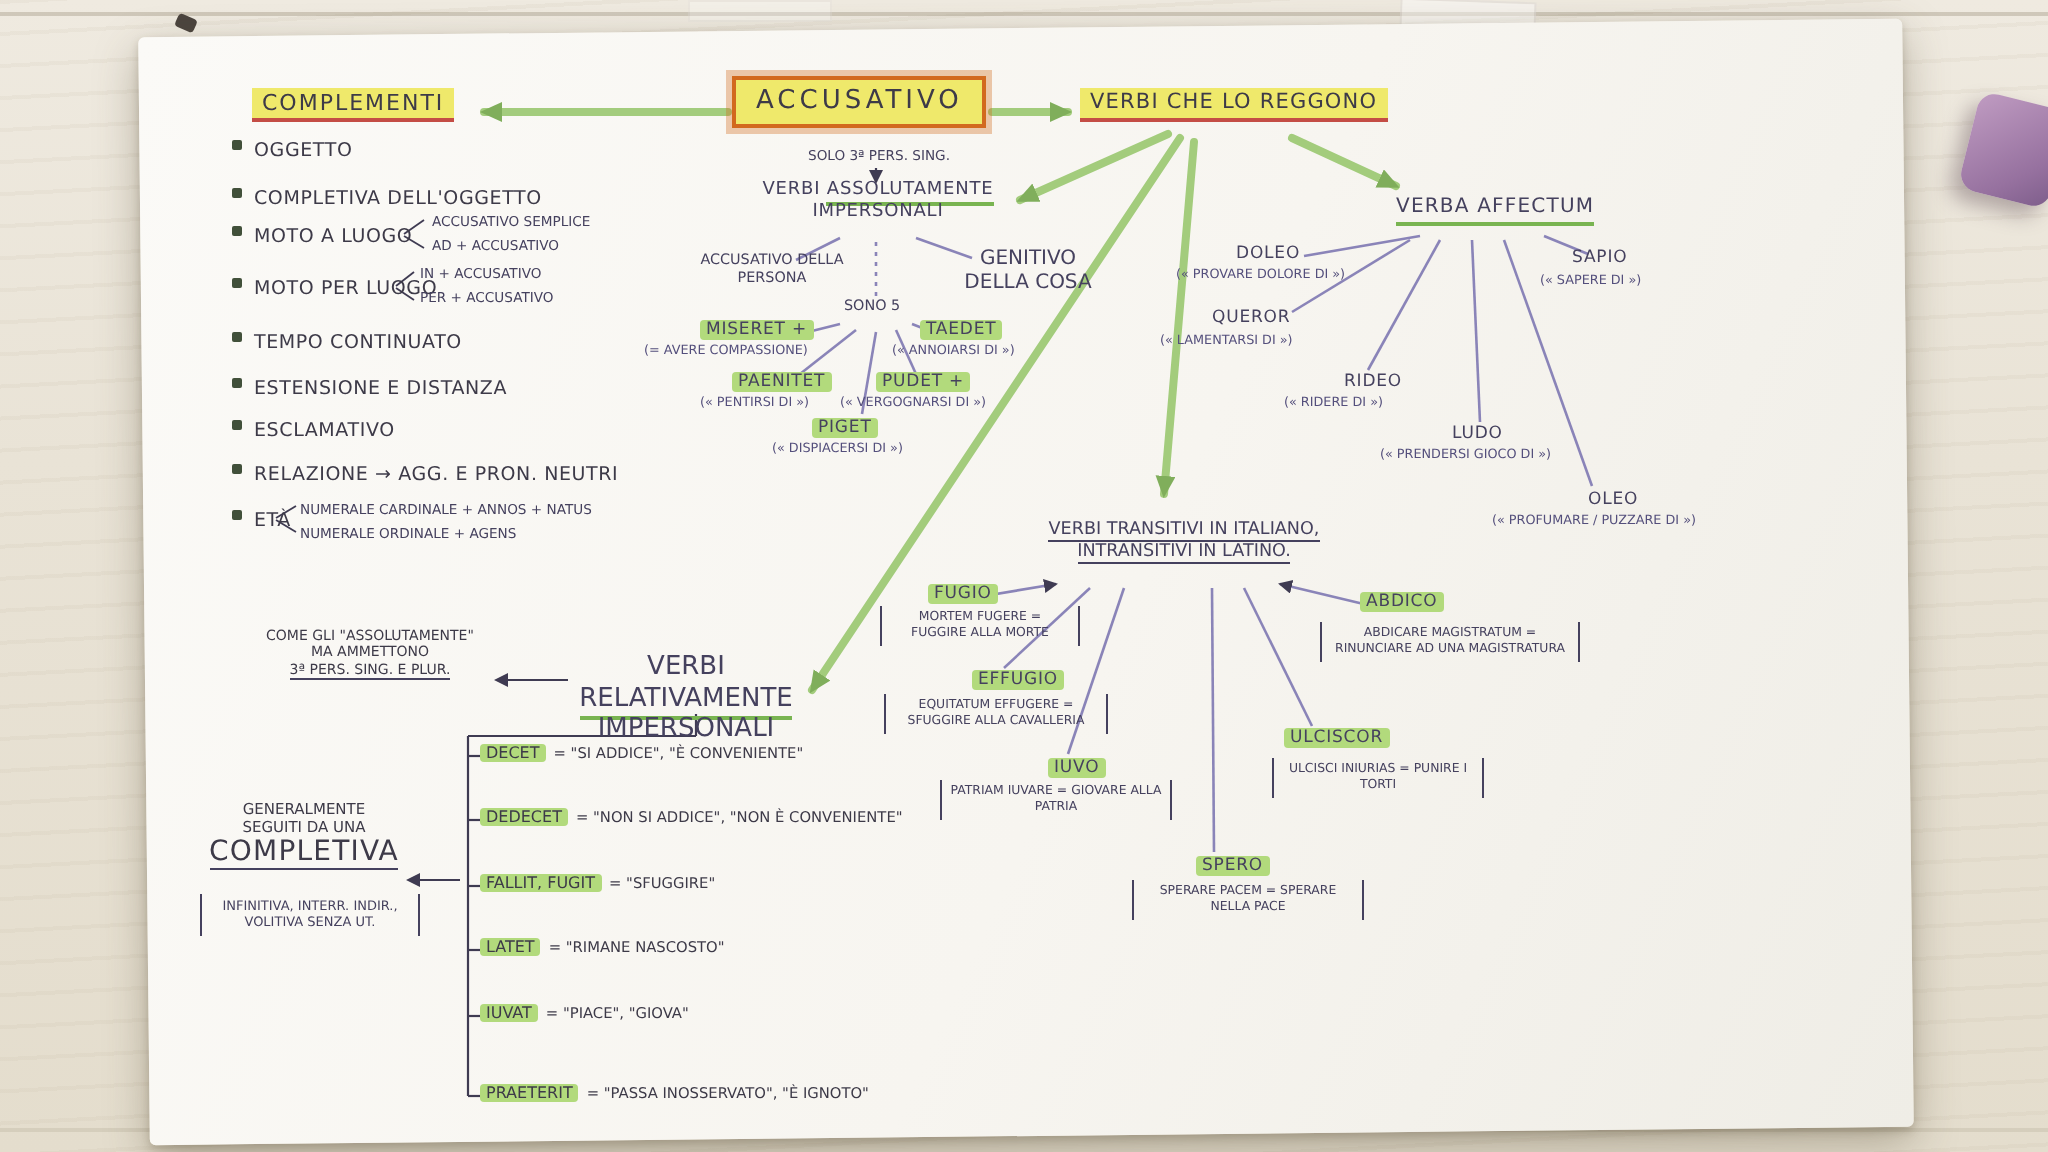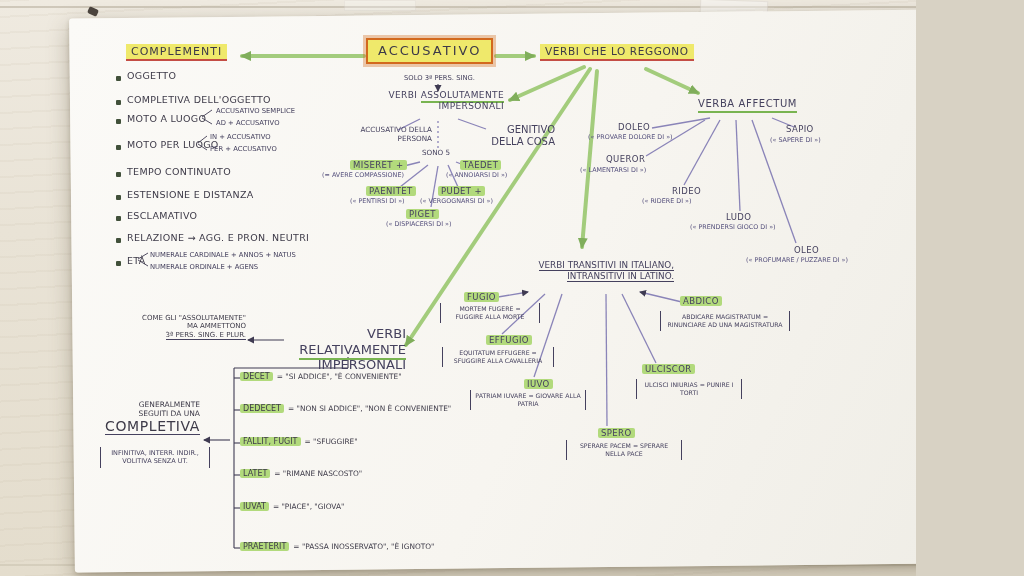--- a/index.html
+++ b/index.html
@@ -1,42 +1,42 @@
 <!DOCTYPE html>
 <html><head>
 <meta charset="utf-8">
 <style>
   html,body{margin:0;padding:0;background:#d8d2c4;}
-  #stage{position:relative;width:916px;height:576px;overflow:hidden;
+  #stage{position:relative;width:1024px;height:576px;overflow:hidden;
          font-family:"DejaVu Sans",sans-serif;background:linear-gradient(180deg,#efeae0 0%,#e9e3d6 40%,#e4ddcd 100%);}
   .grain{position:absolute;inset:0;background:repeating-linear-gradient(177deg,rgba(185,173,150,.10) 0 2px,transparent 2px 16px);}
   .plank{position:absolute;left:0;width:100%;height:2px;background:rgba(150,138,115,.35);}
   .paper{position:absolute;left:72px;top:14px;width:882px;height:554px;background:
          linear-gradient(115deg,#fbfaf7 0%,#f7f5f0 55%,#efede6 100%);
          transform:rotate(-0.6deg);border-radius:3px;
          box-shadow:0 8px 22px rgba(90,78,55,.38),0 2px 4px rgba(90,78,55,.25);}
   .tape{position:absolute;background:rgba(255,255,255,.45);border:1px solid rgba(120,110,90,.12);}
   .desk-mark{position:absolute;background:#4b443e;border-radius:2px;}
   .pink-object{position:absolute;left:984px;top:50px;width:46px;height:50px;border-radius:9px;
          background:linear-gradient(140deg,#c09cc2,#96719f 70%,#7d5d8a);transform:rotate(14deg);
          box-shadow:-4px 6px 10px rgba(90,70,80,.4);}
   svg.lines{position:absolute;inset:0;pointer-events:none;}
   .hw{position:absolute;white-space:nowrap;color:#45415e;line-height:1.2;}
   .wrap{white-space:normal;}
-  .center{text-align:right;}
+  .center{text-align:center;}
   .hl-y{background:#efe96b;padding:1px 5px;}
   .hl-g{background:#b2da7c;padding:0 3px;border-radius:2px;}
   .red-u{border-bottom:2px solid #c44d45;padding-bottom:1px;}
   .green-u{border-bottom:2px solid #79b451;padding-bottom:1px;}
   .ink-u{border-bottom:1px solid #45415e;}
   .header-l{font-size:11px;letter-spacing:1px;color:#3d3a48;}
   .header-r{font-size:10.5px;letter-spacing:.6px;color:#3d3a48;}
   .acc-box{font-size:13px;letter-spacing:2px;color:#3d3a48;background:#efe96b;
            border:2px solid #d2691e;box-shadow:0 0 0 1px #efe96b inset,0 0 0 3px rgba(210,105,30,.35);padding:3px 10px;}
-  .item{display:flex;align-items:flex-end;gap:6px;font-size:9.5px;letter-spacing:.3px;color:#3d3a48;}
+  .item{display:flex;align-items:flex-start;gap:6px;font-size:9.5px;letter-spacing:.3px;color:#3d3a48;}
   .bullet{width:5px;height:5px;background:#41503a;border-radius:1px;flex:0 0 auto;}
   .sub{font-size:6.8px;color:#45415e;}
   .node-t{font-size:9px;letter-spacing:.4px;}
   .vname{font-size:8.5px;letter-spacing:.4px;}
   .gloss{font-size:6.4px;color:#544f7c;}
   .bracket-box{border-left:1.2px solid #45415e;border-right:1.2px solid #45415e;
            padding:2px 4px;font-size:6.2px;color:#45415e;white-space:normal;text-align:center;line-height:1.3;}
   .rel-row{font-size:8px;color:#3d3a48;}
   .rel-row .g2{font-size:7.4px;margin-left:4px;color:#3d3a48;}
 </style>

